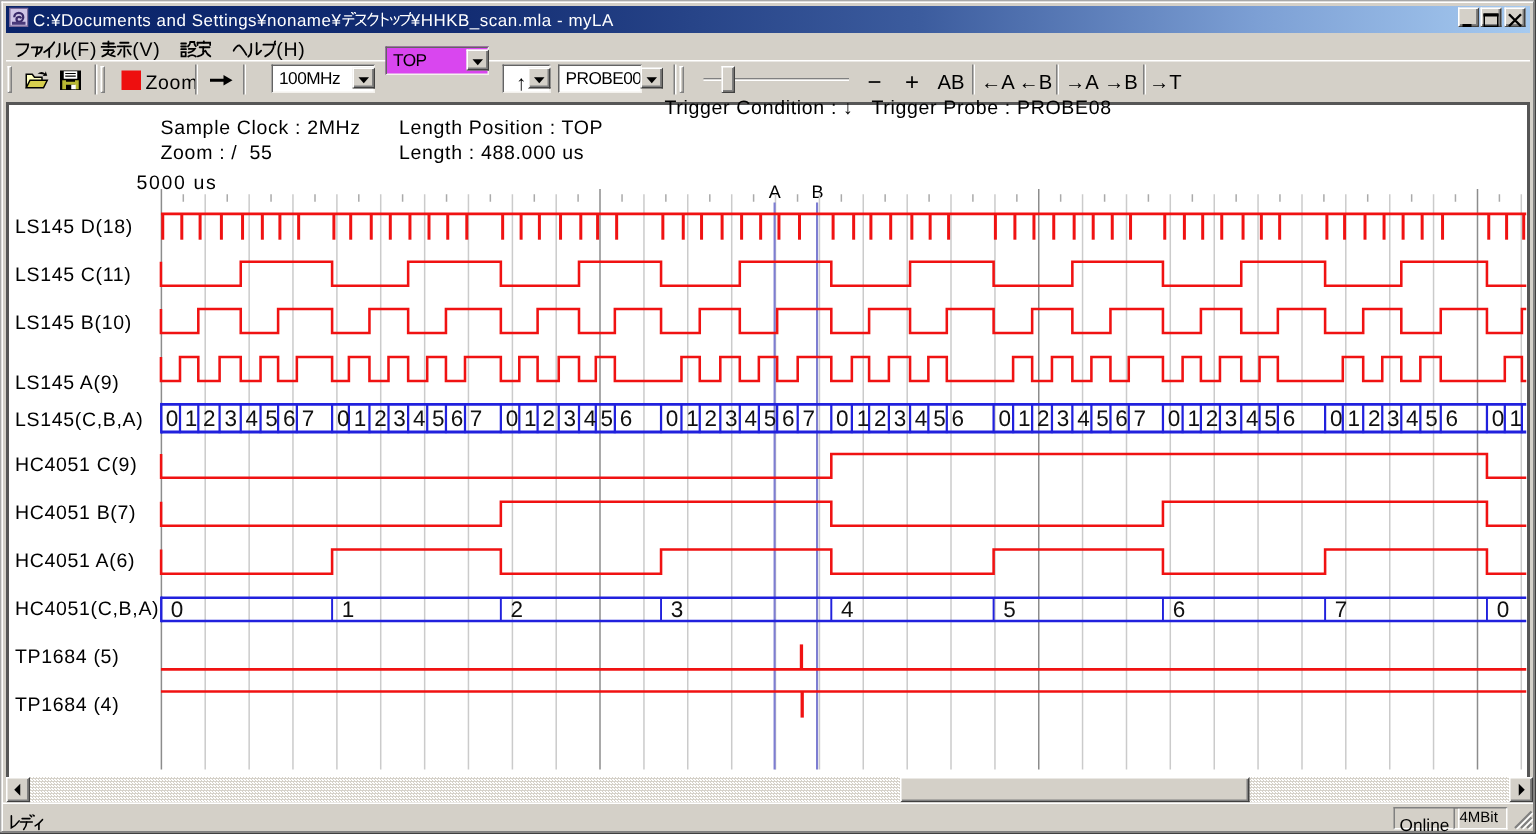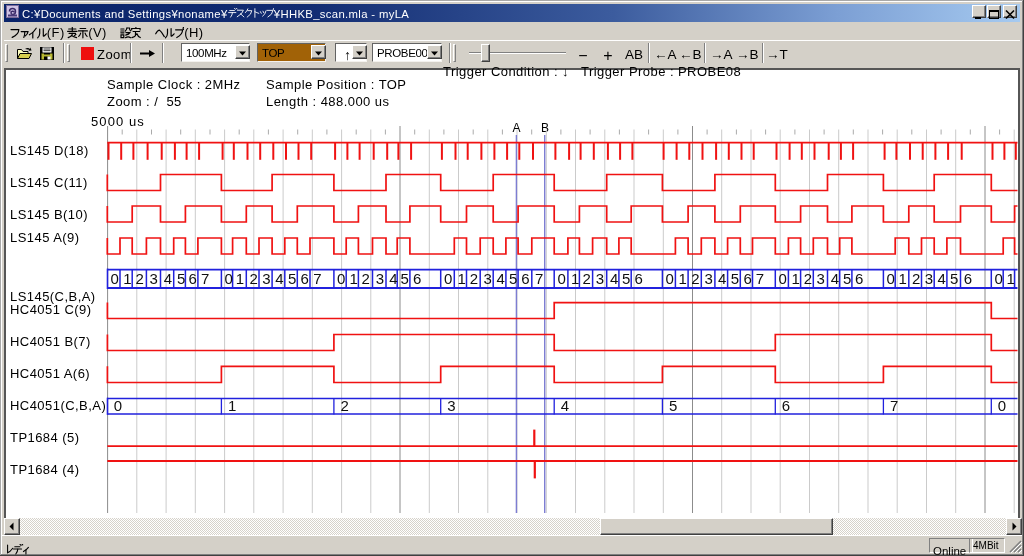--- a/index.html
+++ b/index.html
@@ -124,37 +124,37 @@
 </svg>
 <div class="ab" style="left:162px;top:43px;width:2px;height:20px;border-left:1px solid #808080;border-right:1px solid #fff"></div>
 <div class="ab" style="left:181px;top:43px;width:69px;height:19px;background:#fff;border-top:1.5px solid #636363;border-left:1.5px solid #636363;border-bottom:1.5px solid #f4f2ee;border-right:1.5px solid #f4f2ee">
     <div style="position:absolute;left:4px;top:3px;font-size:11.5px;letter-spacing:-0.35px;white-space:pre">100MHz</div>
     <div style="position:absolute;left:52.5px;top:0.5px;width:15px;height:14.5px;background:#d4d0c8;border-top:1px solid #fff;border-left:1px solid #fff;border-right:1px solid #404040;border-bottom:1px solid #404040;box-shadow:inset -1px -1px 0 #808080;">
       <svg width="9" height="8" viewBox="0 0 9 8" style="position:absolute;left:2.5px;top:4px">
         <path d="M1 1.5 h7 L4.5 5.5 Z" fill="#000"></path>
       </svg>
     </div>
   </div>
-<div class="ab" style="left:257px;top:43px;width:69px;height:19px;background:#a16207;border-top:1.5px solid #636363;border-left:1.5px solid #636363;border-bottom:1.5px solid #f4f2ee;border-right:1.5px solid #f4f2ee">
+<div class="ab" style="left:257px;top:31px;width:69px;height:19px;background:#d946ef;border-top:1.5px solid #636363;border-left:1.5px solid #636363;border-bottom:1.5px solid #f4f2ee;border-right:1.5px solid #f4f2ee">
     <div style="position:absolute;left:4px;top:3px;font-size:11.5px;letter-spacing:-0.35px;white-space:pre">TOP</div>
     <div style="position:absolute;left:52.5px;top:0.5px;width:15px;height:14.5px;background:#d4d0c8;border-top:1px solid #fff;border-left:1px solid #fff;border-right:1px solid #404040;border-bottom:1px solid #404040;box-shadow:inset -1px -1px 0 #808080;">
       <svg width="9" height="8" viewBox="0 0 9 8" style="position:absolute;left:2.5px;top:4px">
         <path d="M1 1.5 h7 L4.5 5.5 Z" fill="#000"></path>
       </svg>
     </div>
   </div>
 <div class="ab" style="left:335px;top:43px;width:32px;height:19px;background:#fff;border-top:1.5px solid #636363;border-left:1.5px solid #636363;border-bottom:1.5px solid #f4f2ee;border-right:1.5px solid #f4f2ee">
     <div style="position:absolute;left:8px;top:3px;font-size:11.5px;letter-spacing:-0.35px;white-space:pre"><span style="font-size:14px">↑</span></div>
     <div style="position:absolute;left:15.5px;top:0.5px;width:15px;height:14.5px;background:#d4d0c8;border-top:1px solid #fff;border-left:1px solid #fff;border-right:1px solid #404040;border-bottom:1px solid #404040;box-shadow:inset -1px -1px 0 #808080;">
       <svg width="9" height="8" viewBox="0 0 9 8" style="position:absolute;left:2.5px;top:4px">
         <path d="M1 1.5 h7 L4.5 5.5 Z" fill="#000"></path>
       </svg>
     </div>
   </div>
-<div class="ab" style="left:372px;top:43px;width:70px;height:19px;background:#fff;border-top:1.5px solid #636363;border-left:1.5px solid #636363;border-bottom:1.5px solid #f4f2ee;border-right:1.5px solid #f4f2ee">
+<div class="ab" style="left:372px;top:43px;width:56px;height:19px;background:#fff;border-top:1.5px solid #636363;border-left:1.5px solid #636363;border-bottom:1.5px solid #f4f2ee;border-right:1.5px solid #f4f2ee">
     <div style="position:absolute;left:4px;top:3px;font-size:11.5px;letter-spacing:-0.35px;white-space:pre">PROBE00</div>
     <div style="position:absolute;left:53.5px;top:0.5px;width:15px;height:14.5px;background:#d4d0c8;border-top:1px solid #fff;border-left:1px solid #fff;border-right:1px solid #404040;border-bottom:1px solid #404040;box-shadow:inset -1px -1px 0 #808080;">
       <svg width="9" height="8" viewBox="0 0 9 8" style="position:absolute;left:2.5px;top:4px">
         <path d="M1 1.5 h7 L4.5 5.5 Z" fill="#000"></path>
       </svg>
     </div>
   </div>
 <div class="ab" style="left:449px;top:43px;width:2px;height:20px;border-left:1px solid #808080;border-right:1px solid #fff"></div>
 <div class="ab" style="left:453px;top:44px;width:3px;height:18px;background:#d4d0c8;border-top:1px solid #fff;border-left:1px solid #fff;border-right:1px solid #808080;border-bottom:1px solid #808080"></div>
 <div class="ab" style="left:469px;top:52px;width:97px;height:2px;border-top:1px solid #808080;border-bottom:1px solid #fff"></div>
@@ -165,32 +165,32 @@
 <div class="ab" style="left:648px;top:43px;width:2px;height:20px;border-left:1px solid #808080;border-right:1px solid #fff"></div>
 <div class="ab" style="left:654px;top:46.5px;width:20px;text-align:center;font-size:13.5px;white-space:pre">←A</div>
 <div class="ab" style="left:679px;top:46.5px;width:20px;text-align:center;font-size:13.5px;white-space:pre">←B</div>
 <div class="ab" style="left:704px;top:43px;width:2px;height:20px;border-left:1px solid #808080;border-right:1px solid #fff"></div>
 <div class="ab" style="left:710px;top:46.5px;width:20px;text-align:center;font-size:13.5px;white-space:pre">→A</div>
 <div class="ab" style="left:736px;top:46.5px;width:20px;text-align:center;font-size:13.5px;white-space:pre">→B</div>
 <div class="ab" style="left:762px;top:43px;width:2px;height:20px;border-left:1px solid #808080;border-right:1px solid #fff"></div>
 <div class="ab" style="left:766px;top:46.5px;width:20px;text-align:center;font-size:13.5px;white-space:pre">→T</div>
 <div class="ab" style="left:4px;top:68px;width:1016px;height:450px;background:#fff;border-top:2px solid #565656;border-left:2px solid #565656;border-right:2px solid #565656"></div>
 <div class="ab t13" style="left:107px;top:77px">Sample Clock : 2MHz</div>
-<div class="ab t13" style="left:266px;top:77px">Sample Position : TOP</div>
+<div class="ab t13" style="left:266px;top:77px">Length Position : TOP</div>
 <div class="ab t13" style="left:443px;top:64px">Trigger Condition : ↓   Trigger Probe : PROBE08</div>
 <div class="ab t13" style="left:107px;top:94px">Zoom : /  55</div>
 <div class="ab t13" style="left:266px;top:94px">Length : 488.000 us</div>
 <div class="ab t13" style="left:91px;top:114px;letter-spacing:1.1px">5000 us</div>
 <div class="ab t12" style="left:511px;top:121px;width:11px;text-align:center">A</div>
 <div class="ab t12" style="left:539.5px;top:121px;width:11px;text-align:center">B</div>
 <div class="ab t13" style="left:10px;top:143.2px">LS145 D(18)</div>
 <div class="ab t13" style="left:10px;top:175.0px">LS145 C(11)</div>
 <div class="ab t13" style="left:10px;top:206.9px">LS145 B(10)</div>
-<div class="ab t13" style="left:10px;top:230px">LS145 A(9)</div>
-<div class="ab t13" style="left:10px;top:289px">LS145(C,B,A)</div>
+<div class="ab t13" style="left:10px;top:247px">LS145 A(9)</div>
+<div class="ab t13" style="left:10px;top:272px">LS145(C,B,A)</div>
 <div class="ab t13" style="left:10px;top:302.4px">HC4051 C(9)</div>
 <div class="ab t13" style="left:10px;top:334.3px">HC4051 B(7)</div>
 <div class="ab t13" style="left:10px;top:366.1px">HC4051 A(6)</div>
 <div class="ab t13" style="left:10px;top:398.0px">HC4051(C,B,A)</div>
 <div class="ab t13" style="left:10px;top:429.9px">TP1684 (5)</div>
 <div class="ab t13" style="left:10px;top:461.7px">TP1684 (4)</div>
 <svg style="position:absolute;left:0;top:0" width="1024" height="556" font-family="'Liberation Sans',sans-serif">
     <line x1="107.6" y1="126" x2="107.6" y2="513" stroke="#8c8c8c" stroke-width="1"></line>
     <line x1="136.8" y1="129.5" x2="136.8" y2="513" stroke="#cbcbcb" stroke-width="1"></line>
     <line x1="166.1" y1="129.5" x2="166.1" y2="513" stroke="#cbcbcb" stroke-width="1"></line>

